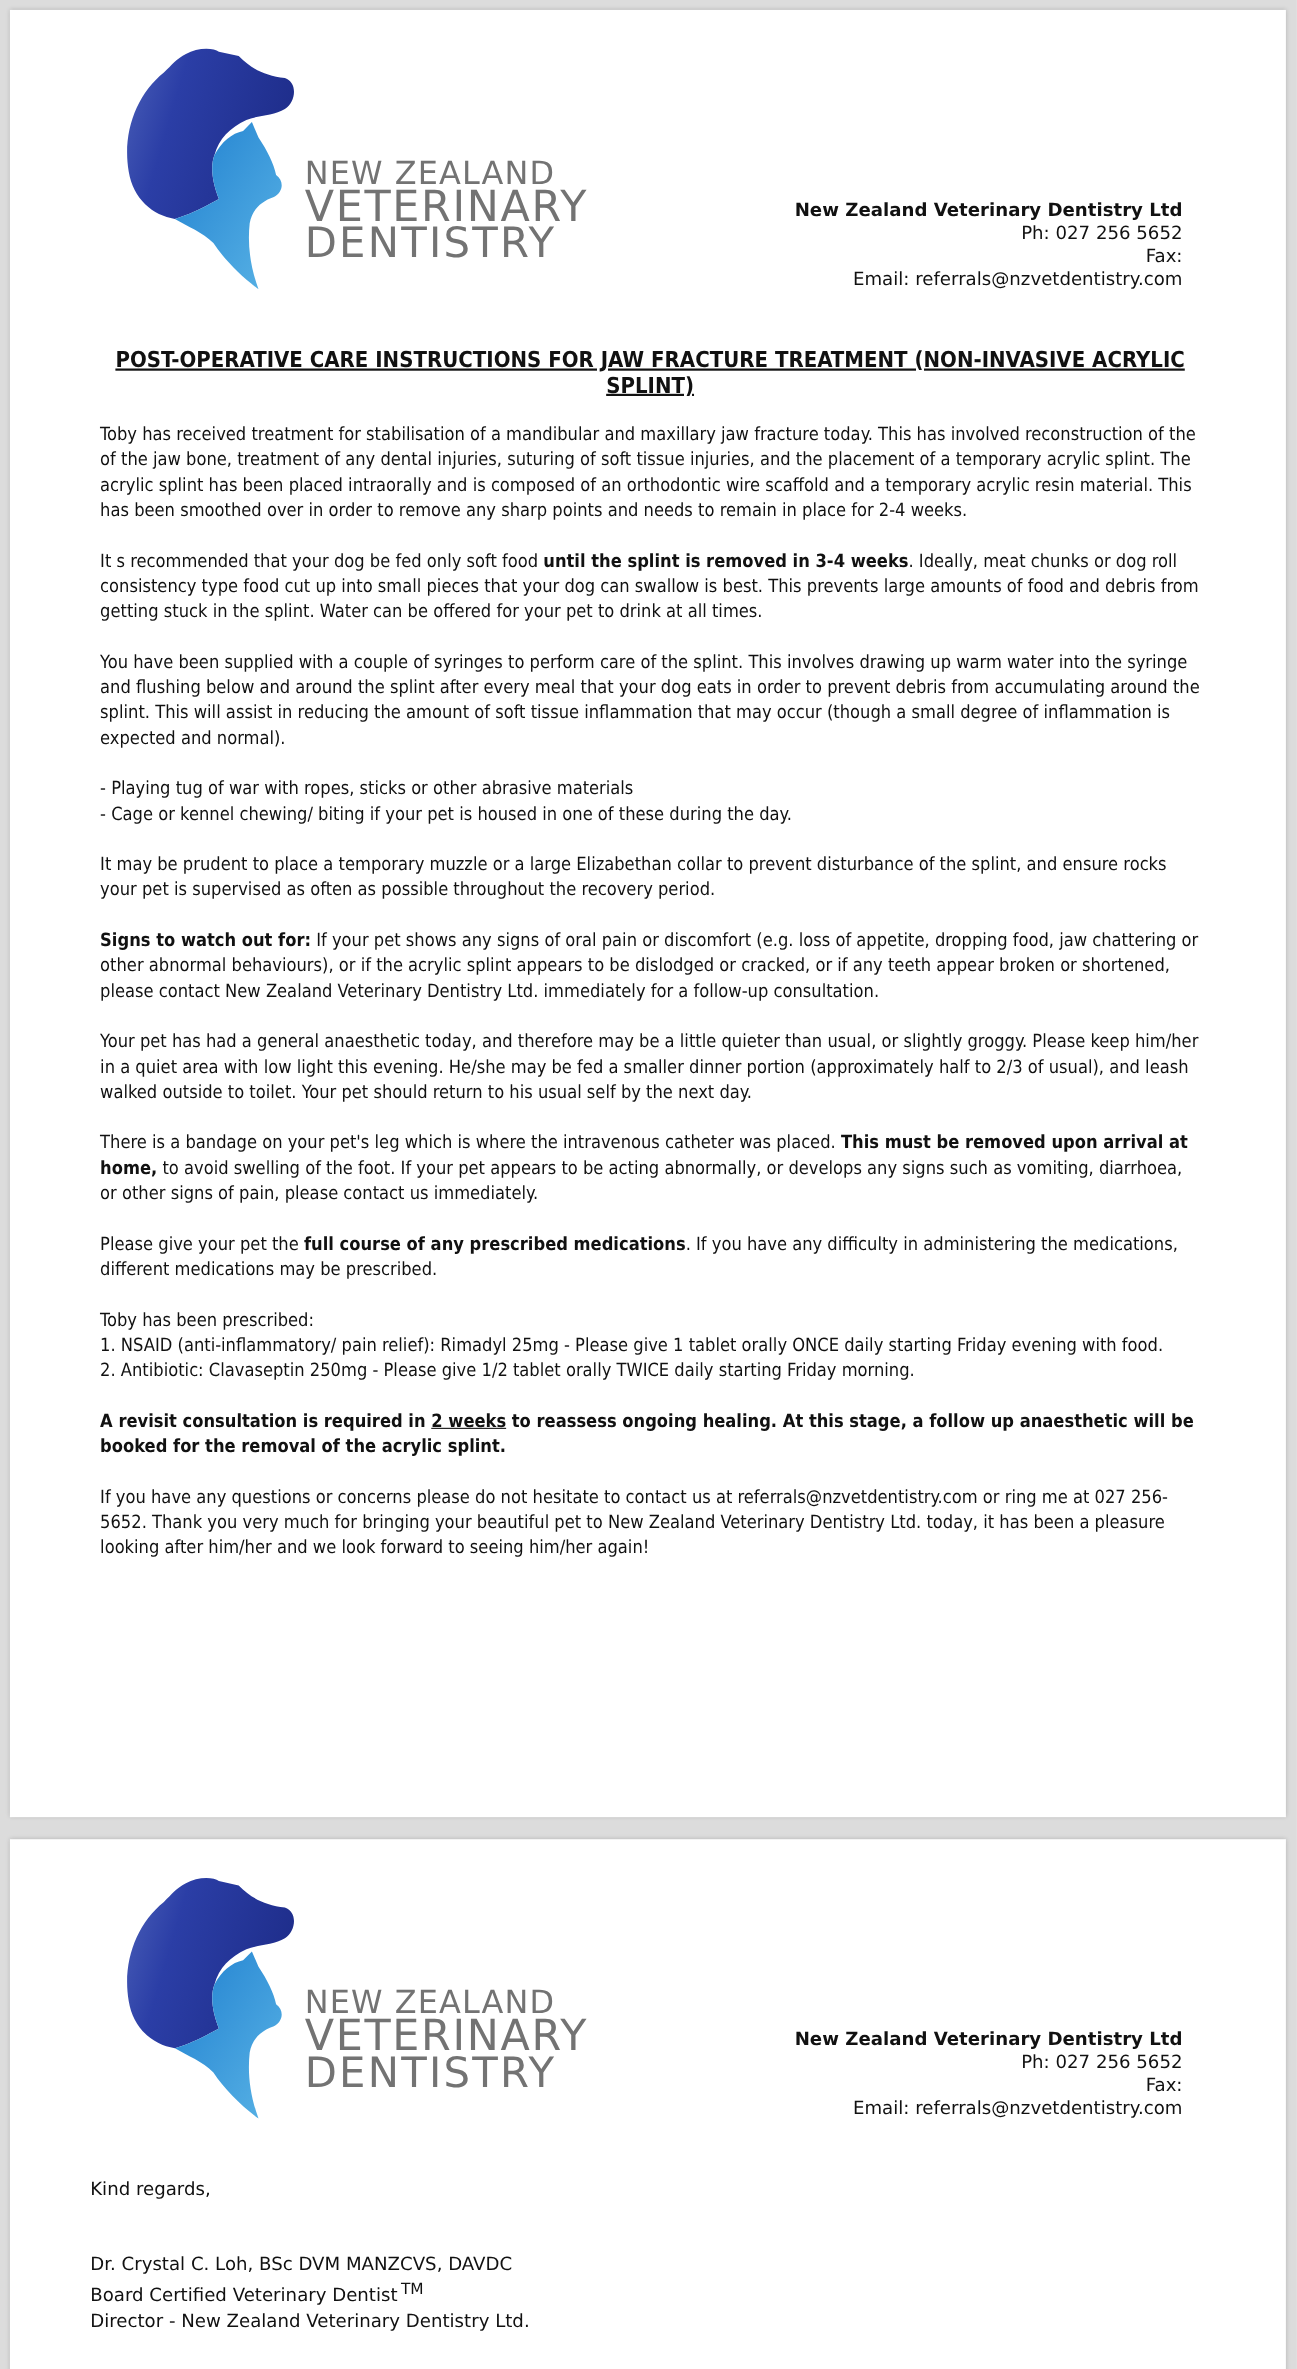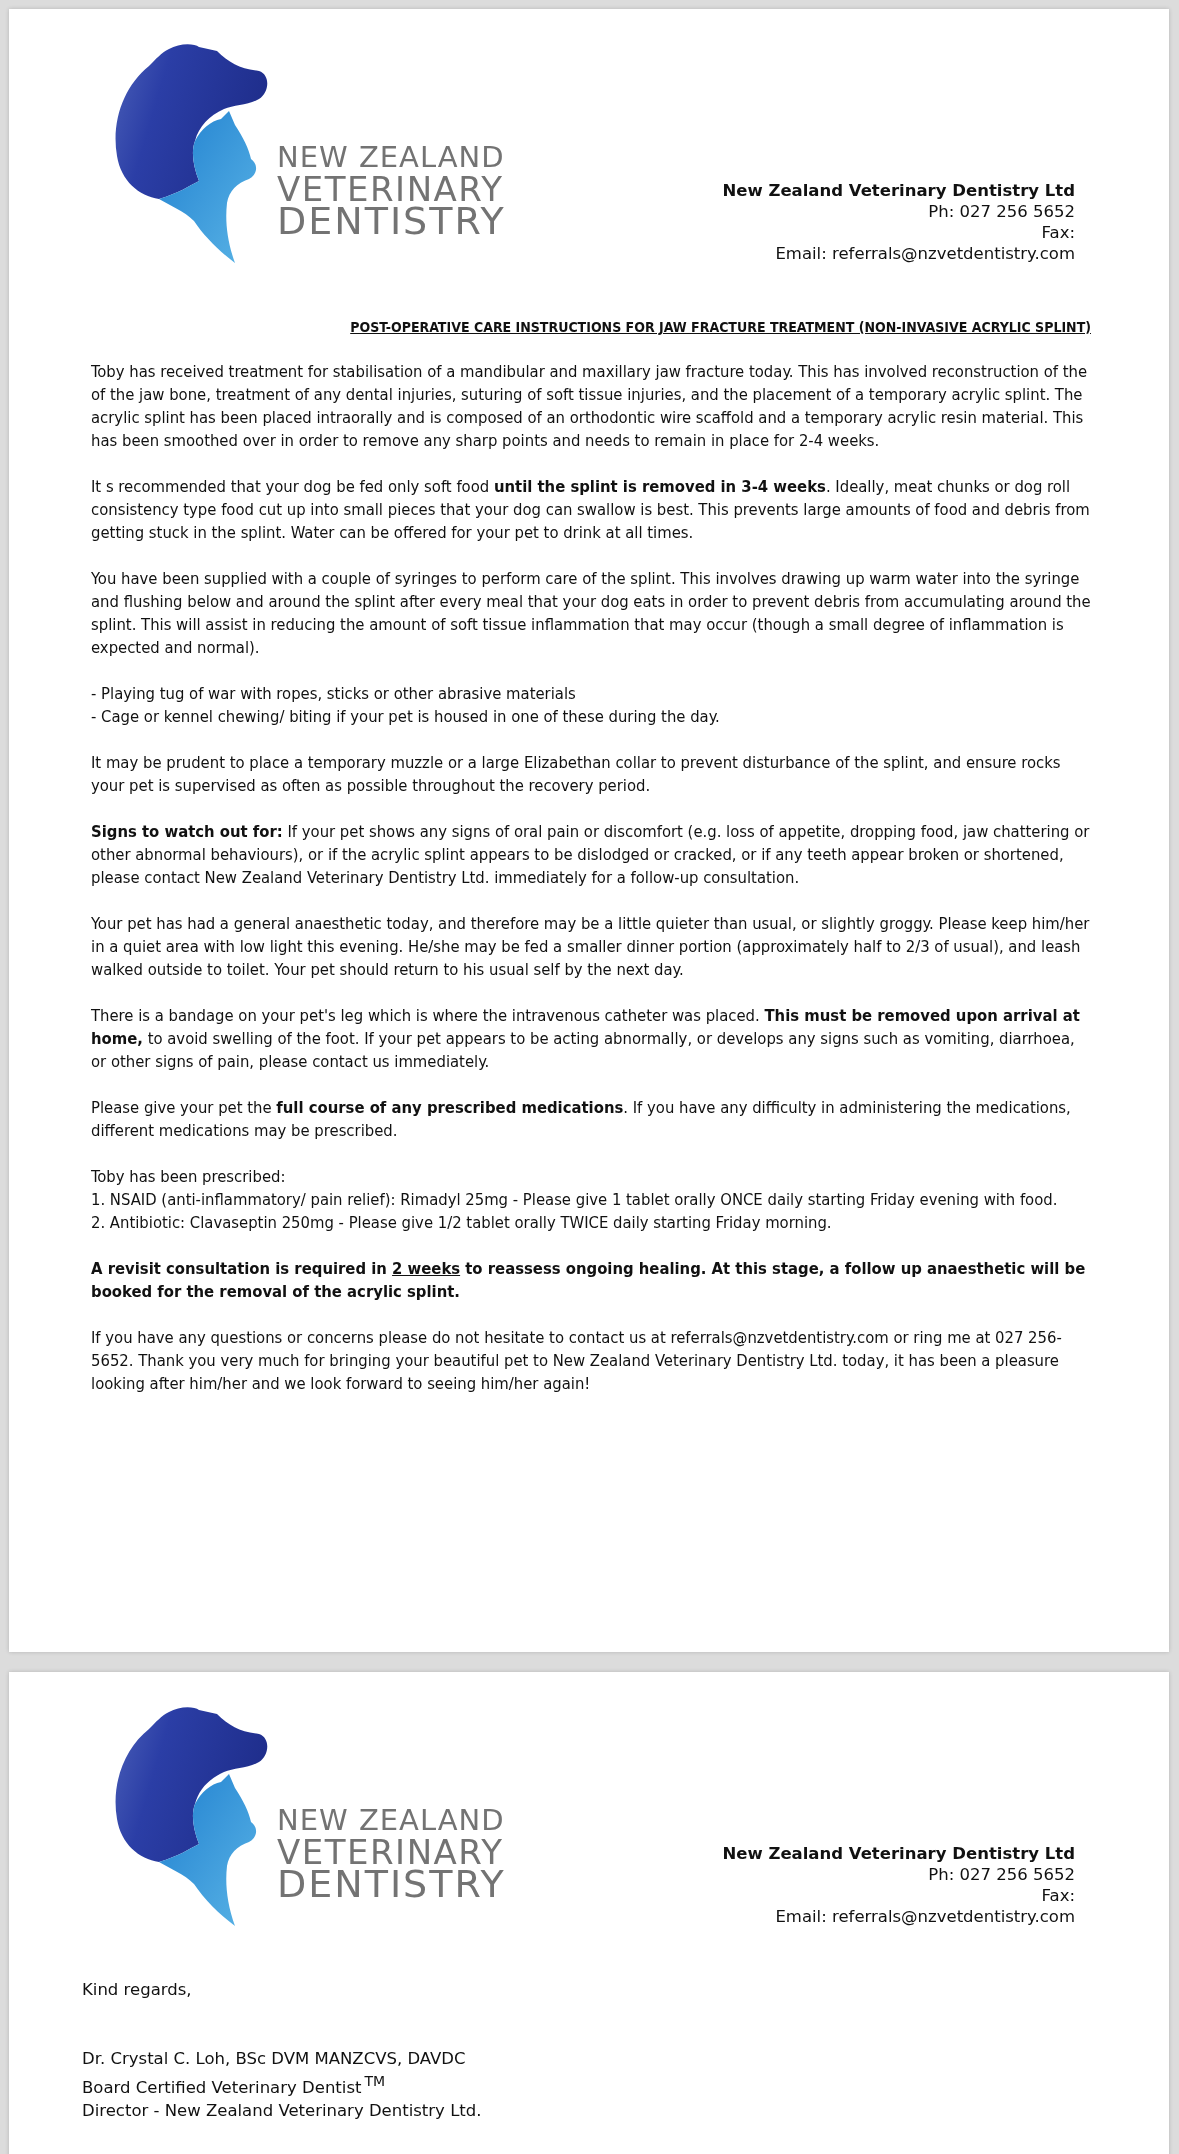--- a/index.html
+++ b/index.html
@@ -35,21 +35,21 @@
     position: absolute;
     left: 168px;
     top: 100px;
     font-family: "DejaVu Sans", sans-serif;
     color: #737373;
     letter-spacing: 1px;
     line-height: 32px;
   }
   .logo-text div { white-space: nowrap; }
   .logo-line1 { font-size: 29px; }
-  .logo-line2 { font-size: 34px; letter-spacing: 1.5px; }
+  .logo-line2 { font-size: 39px; letter-spacing: 1.5px; }
   .logo-line3 { font-size: 38px; letter-spacing: 2px; }
 
   .contact {
     position: absolute;
     right: 94px;
     top: 171px;
     text-align: right;
     font-size: 16.5px;
     line-height: 21px;
   }
@@ -59,25 +59,25 @@
     position: absolute;
     left: 82px;
     top: 307px;
     width: 1000px;
     font-size: 16.5px;
     line-height: 23px;
     font-stretch: condensed;
   }
   .content p { margin: 0 0 23px 0; }
   .doc-title {
-    text-align: right;
+    text-align: center;
     font-weight: bold;
     text-decoration: underline;
     margin: 0 0 21px 0 !important;
-    font-size: 14px;
+    font-size: 20px;
   }
   .b { font-weight: bold; margin-top: 48px; }
   .u { text-decoration: underline; }
   .list-line { display: block; }
 
   .closing {
     position: absolute;
     left: 82px;
     top: 1978px;
     font-size: 16.5px;

